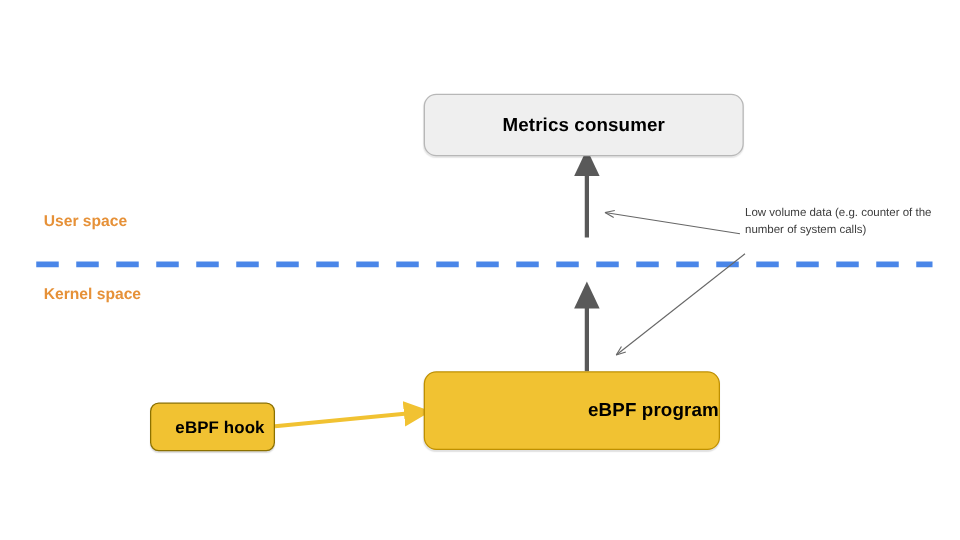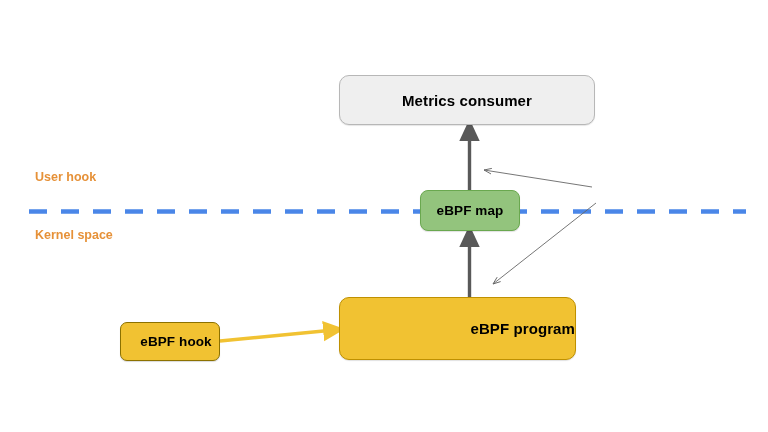--- a/index.html
+++ b/index.html
@@ -159,30 +159,28 @@
 
     <line x1="592" y1="175" x2="484" y2="158" stroke="#666666" stroke-width="0.9" marker-end="url(#arrow-leader)"></line>
 
     <line x1="596" y1="191" x2="493" y2="272" stroke="#666666" stroke-width="0.9" marker-end="url(#arrow-leader)"></line>
   </svg>
 
   <div class="node node-metrics-consumer">
     <span>Metrics consumer</span>
   </div>
 
-  <div class="node node-ebpf-map">
-    <span>eBPF map</span>
-  </div>
 
   <div class="node node-ebpf-program">
     <span>eBPF program</span>
   </div>
 
 
   <div class="node node-ebpf-hook">
     <span>eBPF hook</span>
   </div>
 
-  <div class="boundary-label label-user-space">User hook</div>
+  <div class="boundary-label label-user-space">User space</div>
   <div class="boundary-label label-kernel-space">Kernel space</div>
 
+  <div class="annotation">Low volume data (e.g. counter of the number of system calls)</div>
 
 </div>
 
 </body></html>

